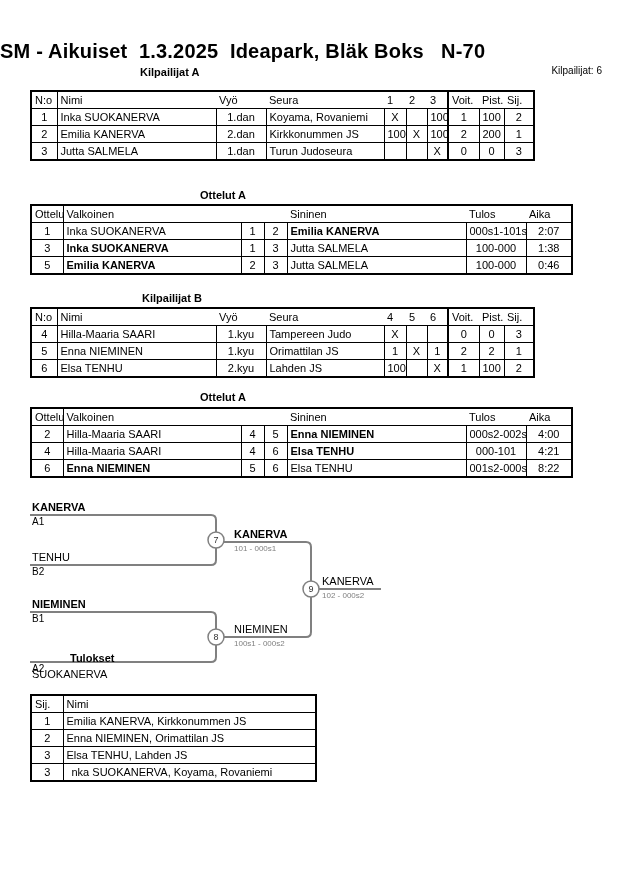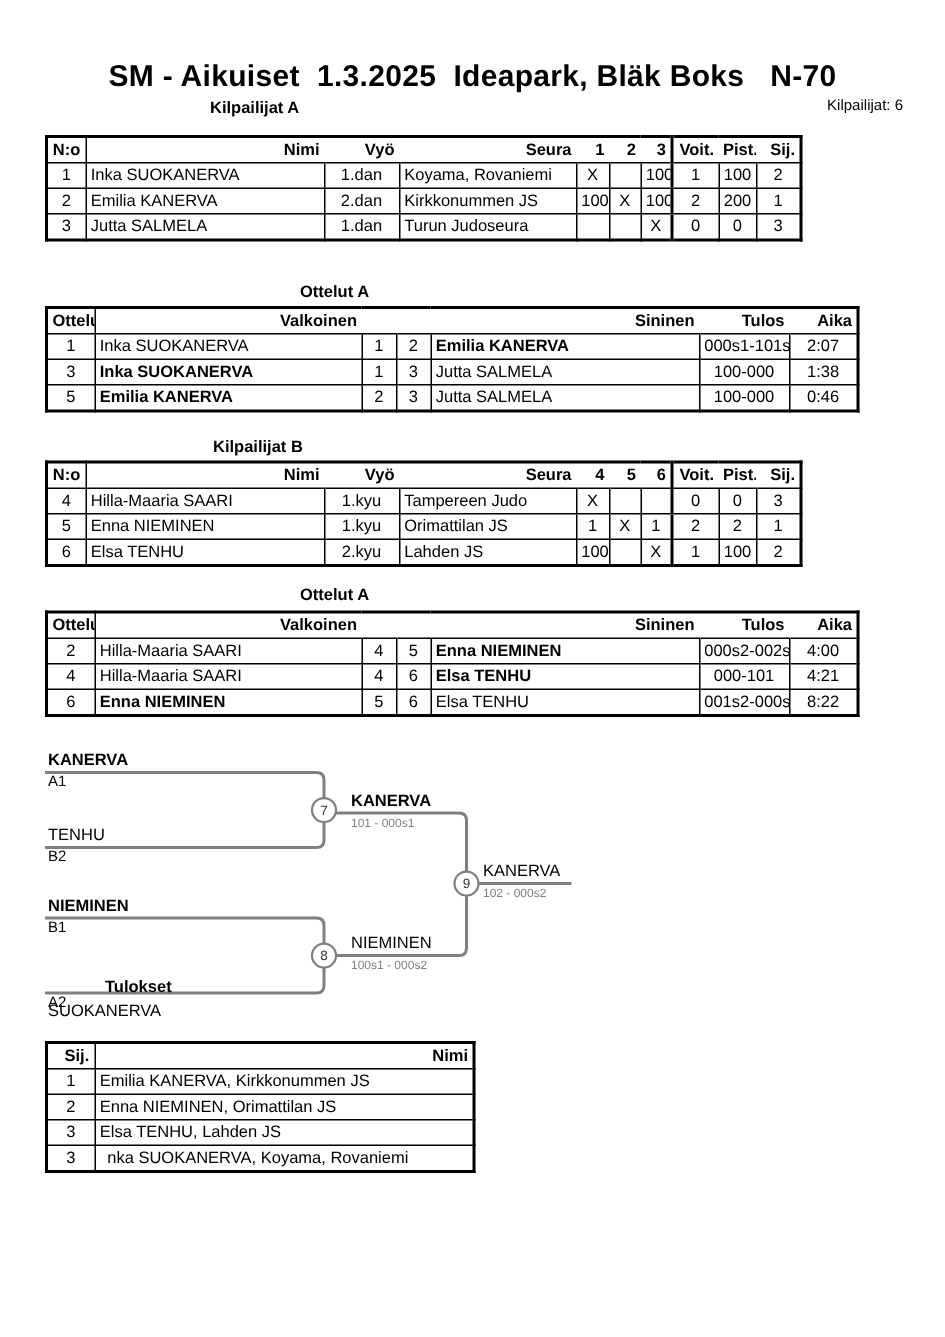--- a/index.html
+++ b/index.html
@@ -1,27 +1,27 @@
 <!DOCTYPE html>
 <html><head>
 <meta charset="utf-8">
 <style>
   html,body { margin:0; padding:0; background:#fff; }
   .page { position:relative; width:630px; height:891px; background:#fff;
           font-family:"Liberation Sans","DejaVu Sans",sans-serif; color:#000; overflow:hidden; }
 
-  .title { position:absolute; top:40px; left:0; width:630px; text-align:center;
+  .title { position:absolute; top:40px; left:0; width:630px; text-align:left;
            font-weight:bold; font-size:20px; white-space:pre; letter-spacing:0.2px; }
   .meta  { position:absolute; top:65px; right:28px; font-size:10px; }
 
   .sec-title { position:absolute; width:200px; font-size:11px; font-weight:bold; }
 
   table.tbl { position:absolute; border-collapse:collapse; table-layout:fixed;
               font-size:11px; border:2px solid #000; background:#fff; }
-  .tbl th { font-weight:bold; text-align:right; border:none; border-bottom:1px solid #000;
+  .tbl th { font-weight:normal; text-align:left; border:none; border-bottom:1px solid #000;
             padding:0 3px; height:16px; white-space:nowrap; overflow:hidden; }
   .tbl td { border:1px solid #000; padding:0 3px; height:16px; white-space:nowrap; overflow:hidden; }
   .tbl th.sep-r { border-right:1px solid #000; }
   .tbl .thick-l { border-left:2px solid #000; }
   .c { text-align:center; }
   .l { text-align:left; }
   .bold { font-weight:bold; }
 
   .bracket { position:absolute; left:30px; top:495px; width:545px; height:200px; }
   .bracket svg { position:absolute; left:0; top:0; }

